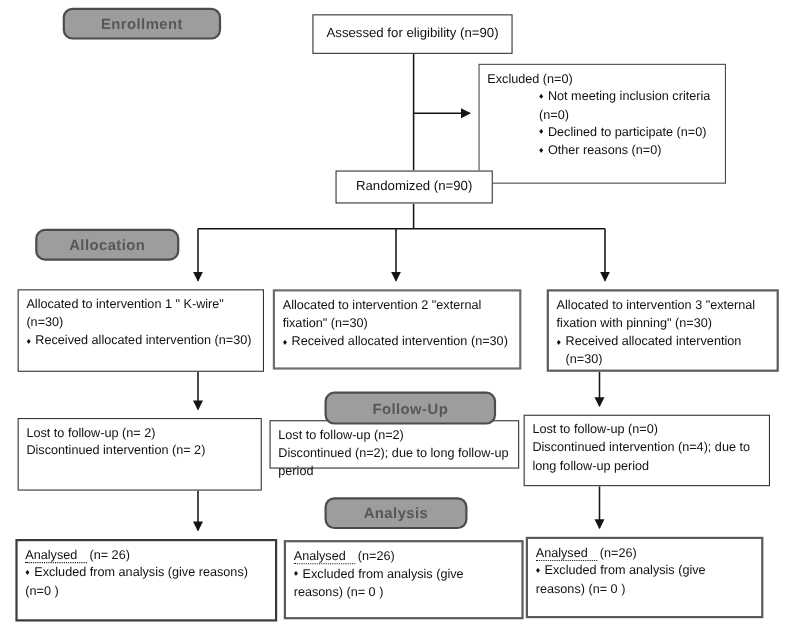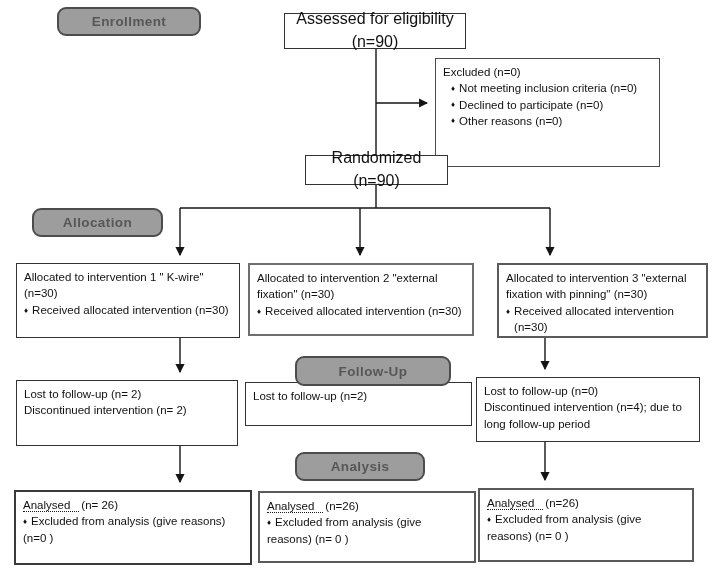--- a/index.html
+++ b/index.html
@@ -6,34 +6,34 @@
   .canvas {
     position:relative; width:717px; height:581px; background:#ffffff;
     font-family:"Liberation Sans", sans-serif; color:#111; overflow:hidden;
   }
   svg.connectors { position:absolute; left:0; top:0; z-index:0; }
   .box {
     position:absolute; background:#fff; border:1.5px solid #333333;
     box-sizing:border-box; font-size:11.5px; line-height:1.42;
     padding:5px 7px; z-index:1;
   }
-  .box.center { display:flex; align-items:center; justify-content:center; text-align:center; padding:2px 4px; font-size:16px; }
+  .box.center { display:flex; align-items:center; justify-content:center; text-align:center; padding:2px 4px; font-size:12px; }
   .border-gray  { border:2px solid #6e6e6e; }
   .border-mid   { border:2px solid #5a5a5a; }
   .border-dark2 { border:2px solid #3a3a3a; }
   .badge {
     position:absolute; z-index:2; background:#9d9d9d; border:2px solid #4c4c4c;
     border-radius:9px; display:flex; align-items:center; justify-content:center;
     font-weight:bold; font-size:13.5px; color:#575757; letter-spacing:0.4px;
     box-sizing:border-box;
   }
   .glyph { font-size:8px; vertical-align:1.5px; margin-right:4px; }
   .bullet-hang { display:flex; }
   .bullet-hang .glyph { padding-top:3px; flex:0 0 auto; }
-  .indent { padding-left:8px; }
+  .indent { padding-left:8px;margin-left:39px; }
   .u { border-bottom:1.5px dotted #1a1a1a; padding-right:9px; margin-right:2px; }
 
   
   .pos-enrollment       { left:57px;  top:7px;   width:144px; height:29px; }
   .pos-assessed         { left:284px; top:13px;  width:182px; height:36px; }
   .pos-excluded         { left:435px; top:58px;  width:225px; height:109px; border-color:#4a4a4a; }
   .pos-randomized       { left:305px; top:155px; width:143px; height:30px; }
   .pos-allocation-badge { left:32px;  top:208px; width:131px; height:29px; }
   .pos-alloc1           { left:16px;  top:263px; width:224px; height:75px; }
   .pos-alloc2           { left:248px; top:263px; width:226px; height:73px; }
@@ -124,20 +124,21 @@
     <span>Follow-Up</span>
   </div>
 
   <div class="box pos-f1">
     <div>Lost to follow-up (n= 2)</div>
     <div>Discontinued intervention (n= 2)</div>
   </div>
 
   <div class="box pos-f2">
     <div>Lost to follow-up (n=2)</div>
+    <div>Discontinued (n=2); due to long follow-up period</div>
   </div>
 
   <div class="box pos-f3">
     <div>Lost to follow-up (n=0)</div>
     <div>Discontinued intervention (n=4); due to long follow-up period</div>
   </div>
 
   <div class="badge pos-analysis-badge">
     <span>Analysis</span>
   </div>

